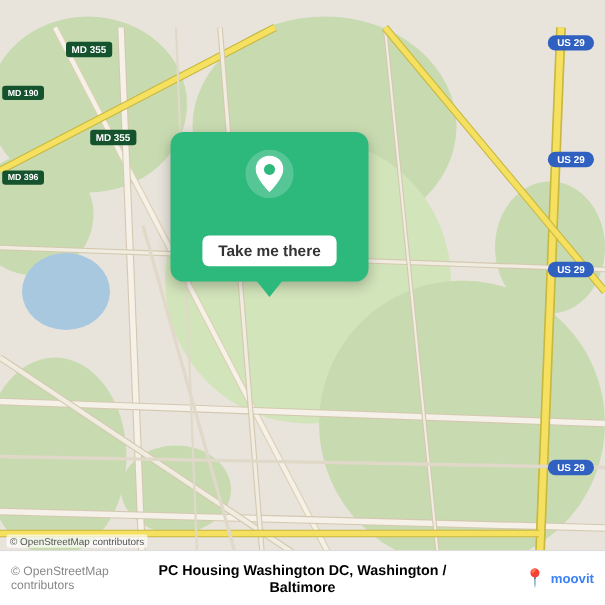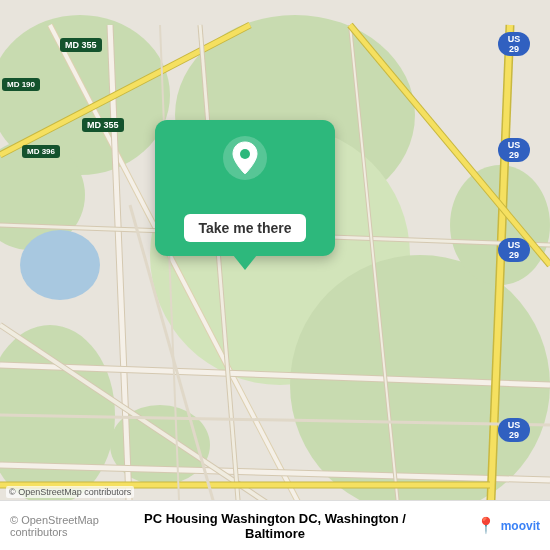--- a/index.html
+++ b/index.html
@@ -133,21 +133,21 @@
       border-radius: 3px;
       font-size: 9px;
     }
 
     .shield-blue {
       background-color: #3060c0;
       color: white;
       padding: 2px 4px;
       border-radius: 12px;
       font-size: 9px;
-      width: 32px;
+      width: 42px;
       text-align: center;
     }
 
     .copyright {
       position: absolute;
       bottom: 52px;
       left: 6px;
       font-size: 9px;
       color: #555;
       background: rgba(255,255,255,0.7);
@@ -229,21 +229,21 @@
 
   <div class="road-shield" style="top:38px;left:60px;">
     <span class="shield-green">MD 355</span>
   </div>
   <div class="road-shield" style="top:118px;left:82px;">
     <span class="shield-green">MD 355</span>
   </div>
   <div class="road-shield" style="top:78px;left:2px;">
     <span class="shield-green" style="font-size:8px;">MD 190</span>
   </div>
-  <div class="road-shield" style="top:145px;left:2px;margin-left:20px;">
+  <div class="road-shield" style="top:155px;left:2px;">
     <span class="shield-green" style="font-size:8px;">MD 396</span>
   </div>
 
   <div class="road-shield" style="top:32px;left:498px;">
     <span class="shield-blue">US 29</span>
   </div>
   <div class="road-shield" style="top:138px;left:498px;">
     <span class="shield-blue">US 29</span>
   </div>
   <div class="road-shield" style="top:238px;left:498px;">

